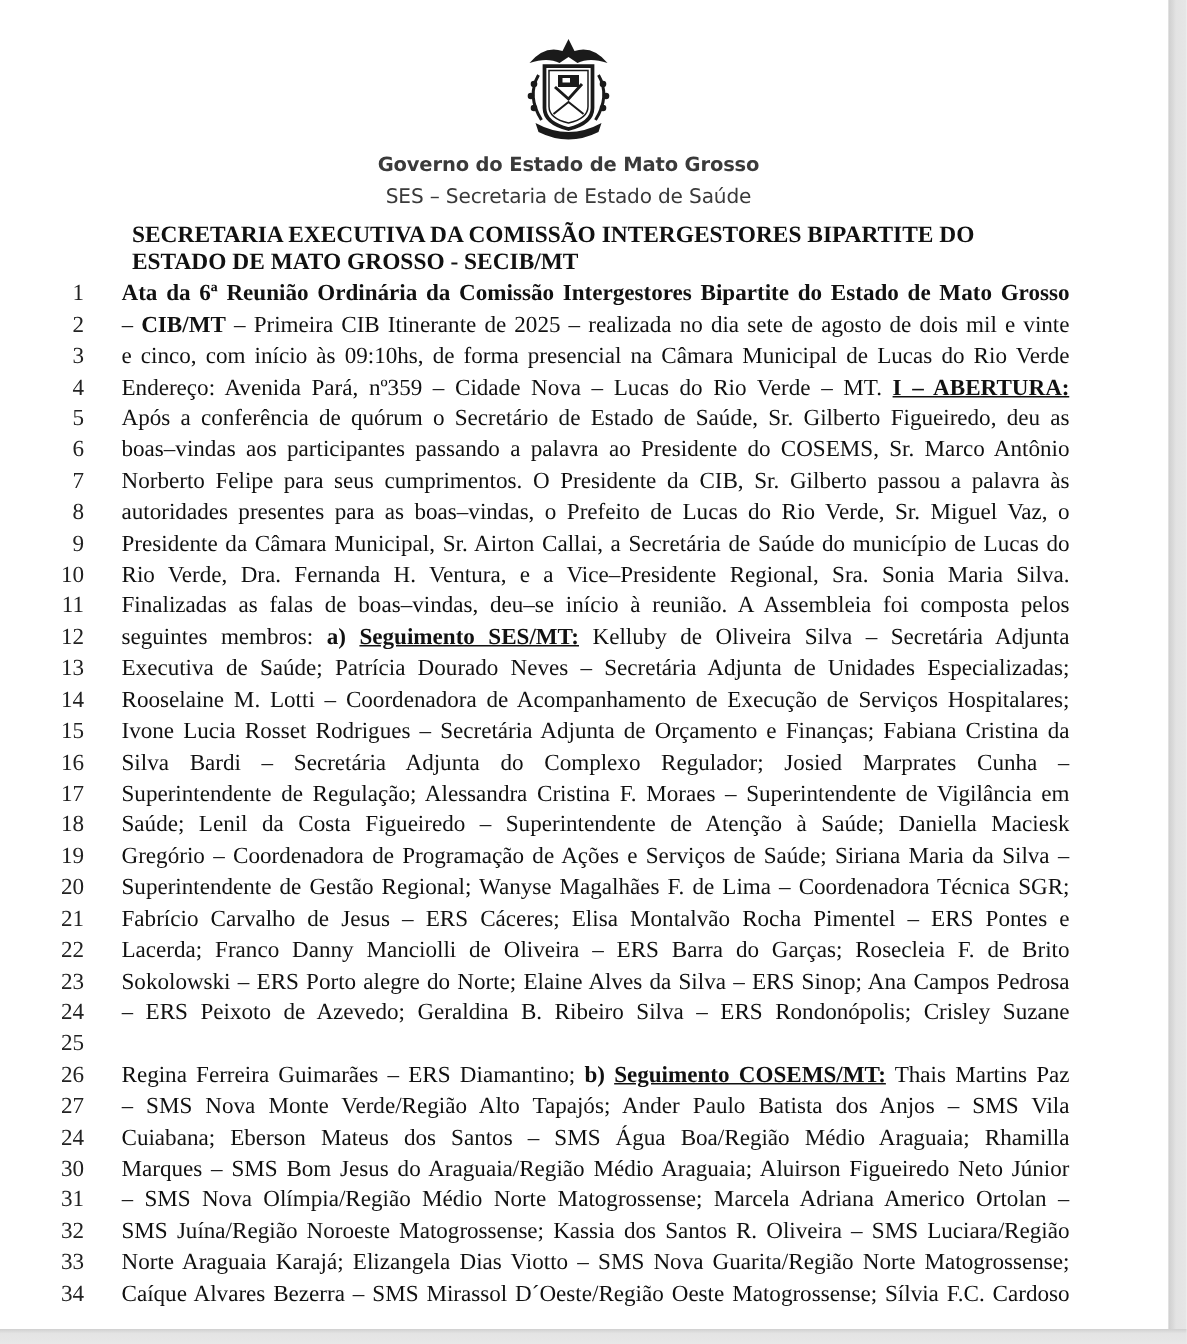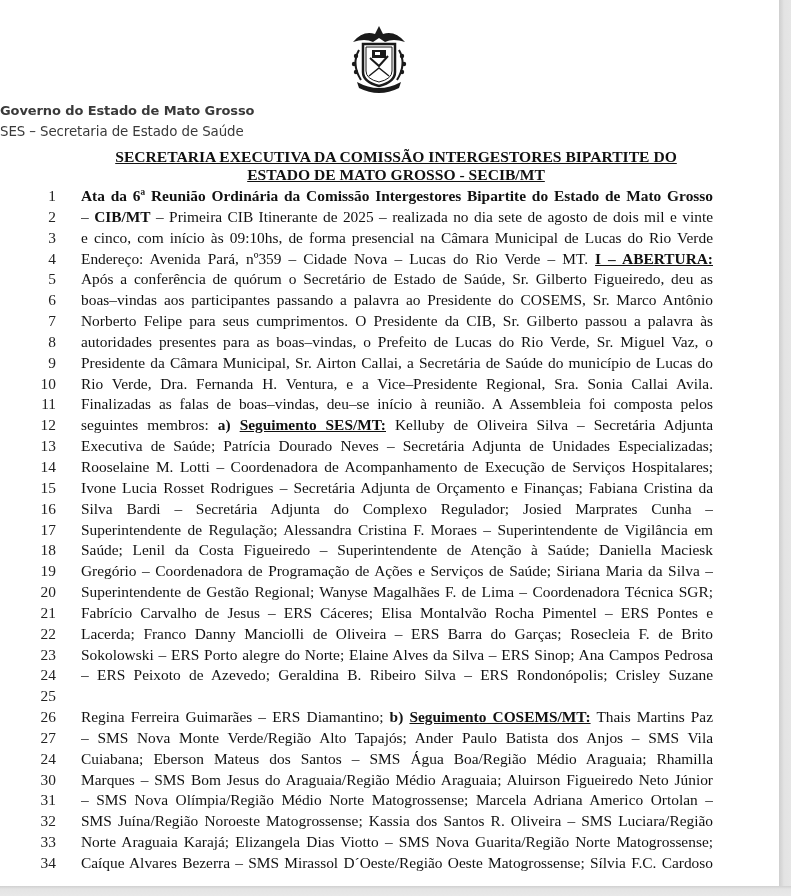--- a/index.html
+++ b/index.html
@@ -13,30 +13,30 @@
       background: #ffffff; overflow: hidden;
     }
     .scroll-v {
       position: absolute; left: 779px; top: 0; width: 12px; height: 896px;
       background: linear-gradient(to right, #cfcfcf 0, #dadada 3px, #e3e3e3 5px, #e6e6e6 12px);
     }
     .scroll-h {
       position: absolute; left: 0; top: 886px; width: 791px; height: 10px;
       background: linear-gradient(to bottom, #d0d0d0 0, #e4e4e4 3px, #e8e8e8 10px);
     }
-    .header { position: absolute; left: 0; top: 24px; width: 758px; text-align: left; }
+    .header { position: absolute; left: 0; top: 24px; width: 758px; text-align: center; }
     .logo { display: block; margin: 0 auto; width: 80px; height: 72px; }
     .gov {
       font-family: "DejaVu Sans", sans-serif; font-size: 13.4px; color: #3a3a3a;
       margin-top: 6px; line-height: 17px; letter-spacing: -0.1px;
     }
     .gov.b { font-weight: bold; font-size: 13px; }
     .title {
-      position: absolute; left: 88px; top: 148px; width: 616px; text-align: center;
-      font-weight: bold; font-size: 15.6px; line-height: 18px; color: #111; text-decoration: underline;
+      position: absolute; left: 88px; top: 148px; width: 616px; text-align: left;
+      font-weight: bold; font-size: 15.6px; line-height: 18px; color: #111;
     }
     .lines { position: absolute; left: 0; top: 186px; width: 779px; }
     .ln {
       position: relative; height: 20.85px; font-size: 15.4px; line-height: 20.85px; color: #111;
       white-space: nowrap;
     }
     .num {
       position: absolute; left: 0; width: 56px; text-align: right; color: #222;
     }
     .txt {
@@ -115,21 +115,21 @@
       <div class="ln">
         <span class="num">8</span>
         <span class="txt"><span>autoridades presentes para as boas–vindas, o Prefeito de Lucas do Rio Verde, Sr. Miguel Vaz, o</span></span>
       </div>
       <div class="ln">
         <span class="num">9</span>
         <span class="txt"><span>Presidente da Câmara Municipal, Sr. Airton Callai, a Secretária de Saúde do município de Lucas do</span></span>
       </div>
       <div class="ln">
         <span class="num">10</span>
-        <span class="txt"><span>Rio Verde, Dra. Fernanda H. Ventura, e a Vice–Presidente Regional, Sra. Sonia Callai Avila.</span></span>
+        <span class="txt"><span>Rio Verde, Dra. Fernanda H. Ventura, e a Vice–Presidente Regional, Sra. Sonia Maria Silva.</span></span>
       </div>
       <div class="ln">
         <span class="num">11</span>
         <span class="txt"><span>Finalizadas as falas de boas–vindas, deu–se início à reunião.  A Assembleia foi composta pelos</span></span>
       </div>
       <div class="ln">
         <span class="num">12</span>
         <span class="txt"><span>seguintes membros: </span><span class="bold">a) </span><span class="bu">Seguimento SES/MT:</span><span> Kelluby de Oliveira Silva – Secretária Adjunta</span></span>
       </div>
       <div class="ln">

